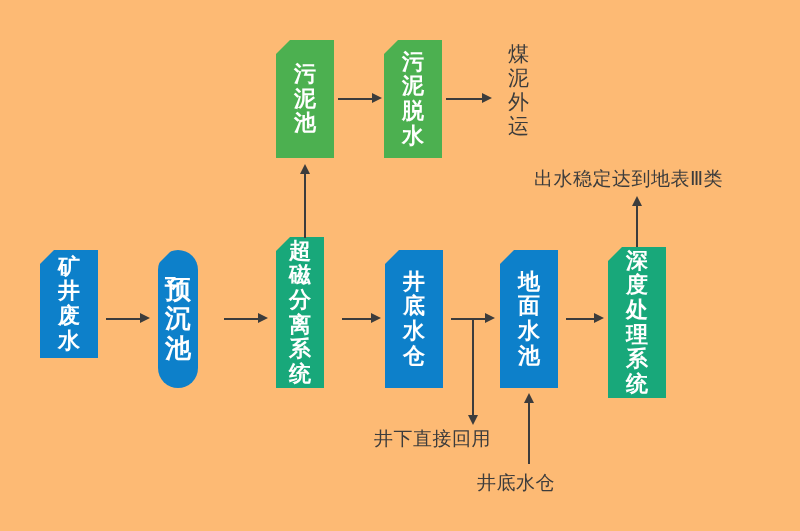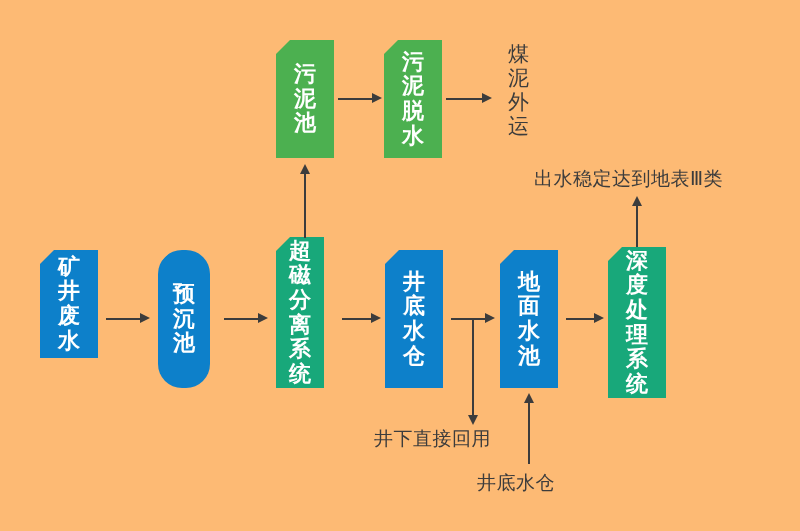--- a/index.html
+++ b/index.html
@@ -114,21 +114,21 @@
 
   <div class="caption" style="left:534px; top:168px; font-size:19px; letter-spacing:0.5px;">出水稳定达到地表Ⅲ类</div>
 
   <div class="conn v" style="left:636px; top:203px; height:44px;"></div>
   <div class="arrowhead up" style="left:631.5px; top:196px;"></div>
 
   <div class="node blue" style="left:40px; top:250px; width:58px; height:108px; font-size:22px;">
     <span class="node-label">矿井废水</span>
   </div>
 
-  <div class="node blue" style="left:158px; top:250px; width:52px; height:138px; font-size:22px;border-radius:24px;">
+  <div class="node blue" style="left:158px; top:250px; width:40px; height:138px; font-size:26px;border-radius:24px;">
     <span class="node-label">预沉池</span>
   </div>
 
   <div class="node teal" style="left:276px; top:237px; width:48px; height:151px; font-size:22px;">
     <span class="node-label">超磁分离系统</span>
   </div>
 
   <div class="node blue" style="left:385px; top:250px; width:58px; height:138px; font-size:22px;">
     <span class="node-label">井底水仓</span>
   </div>

